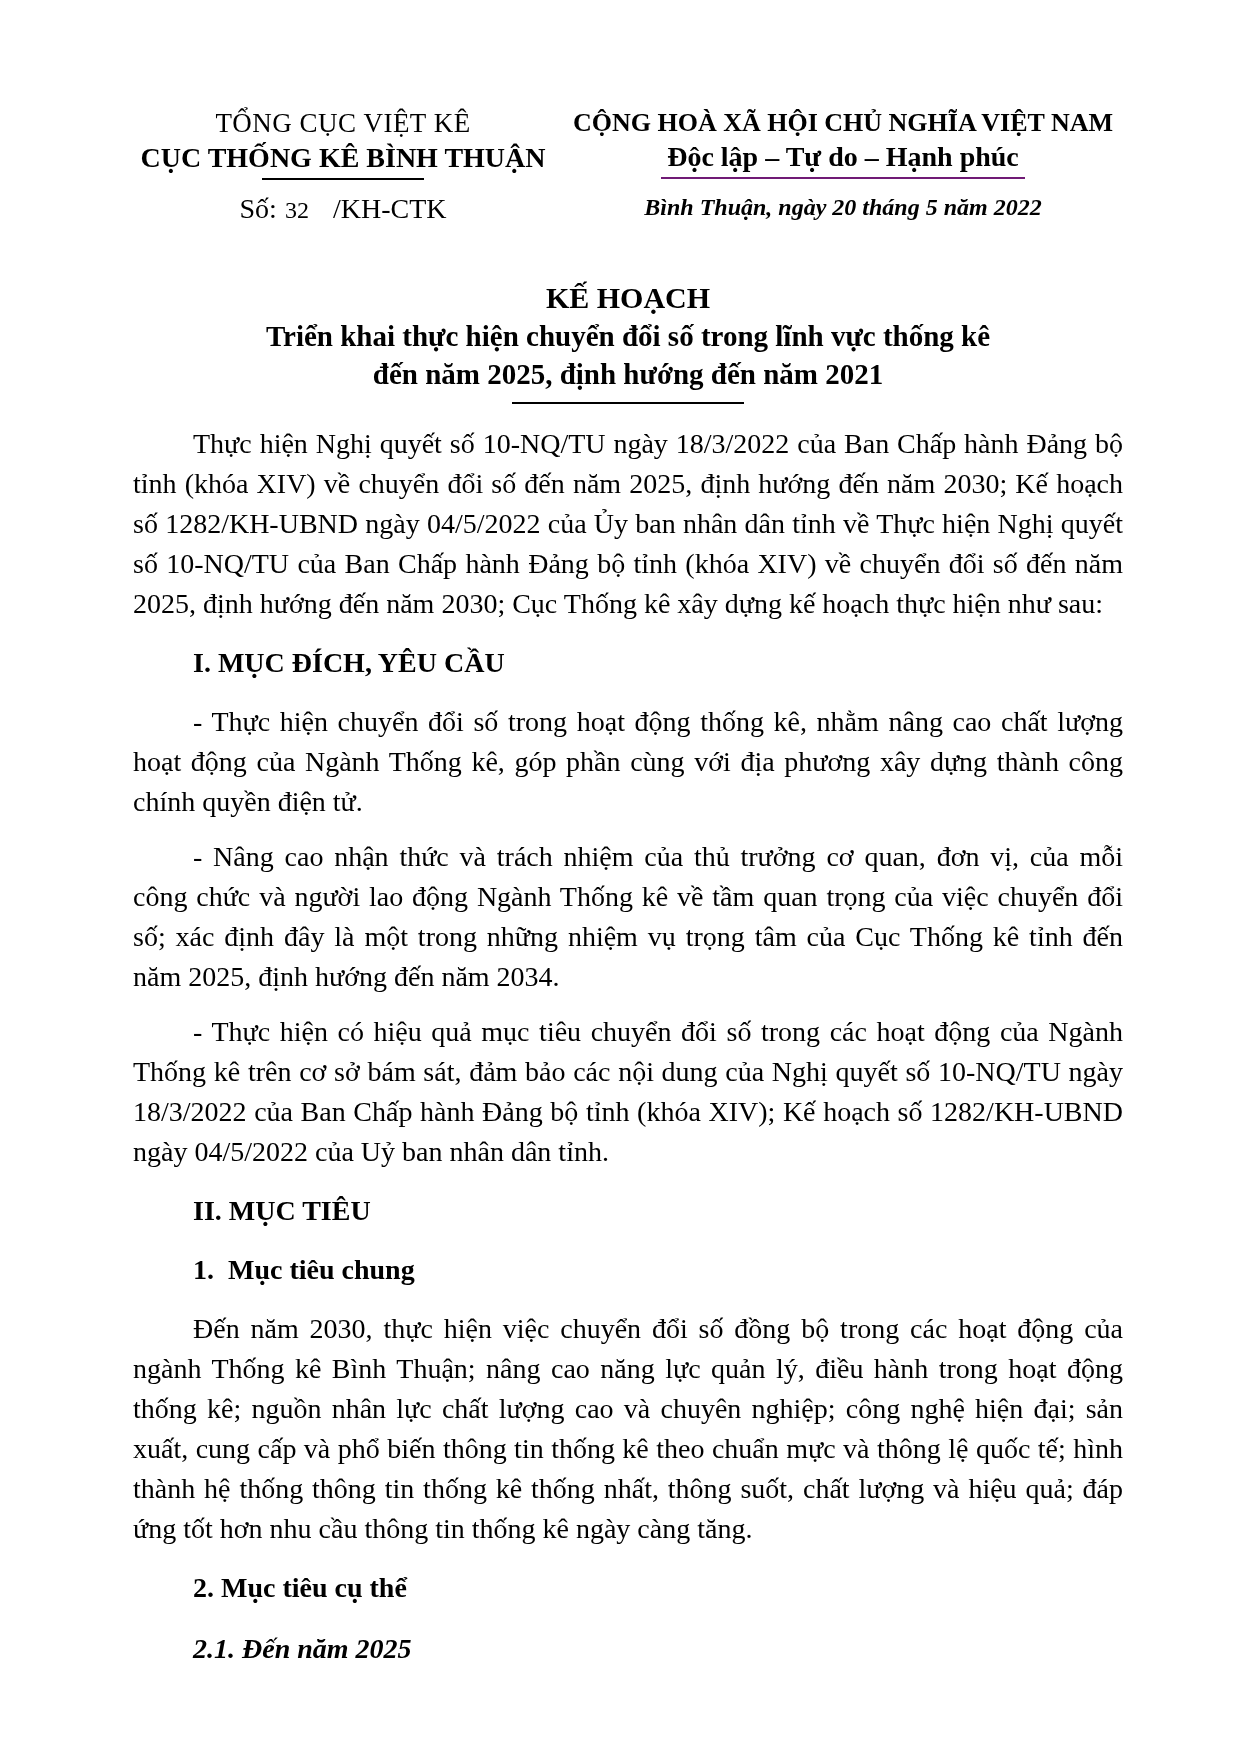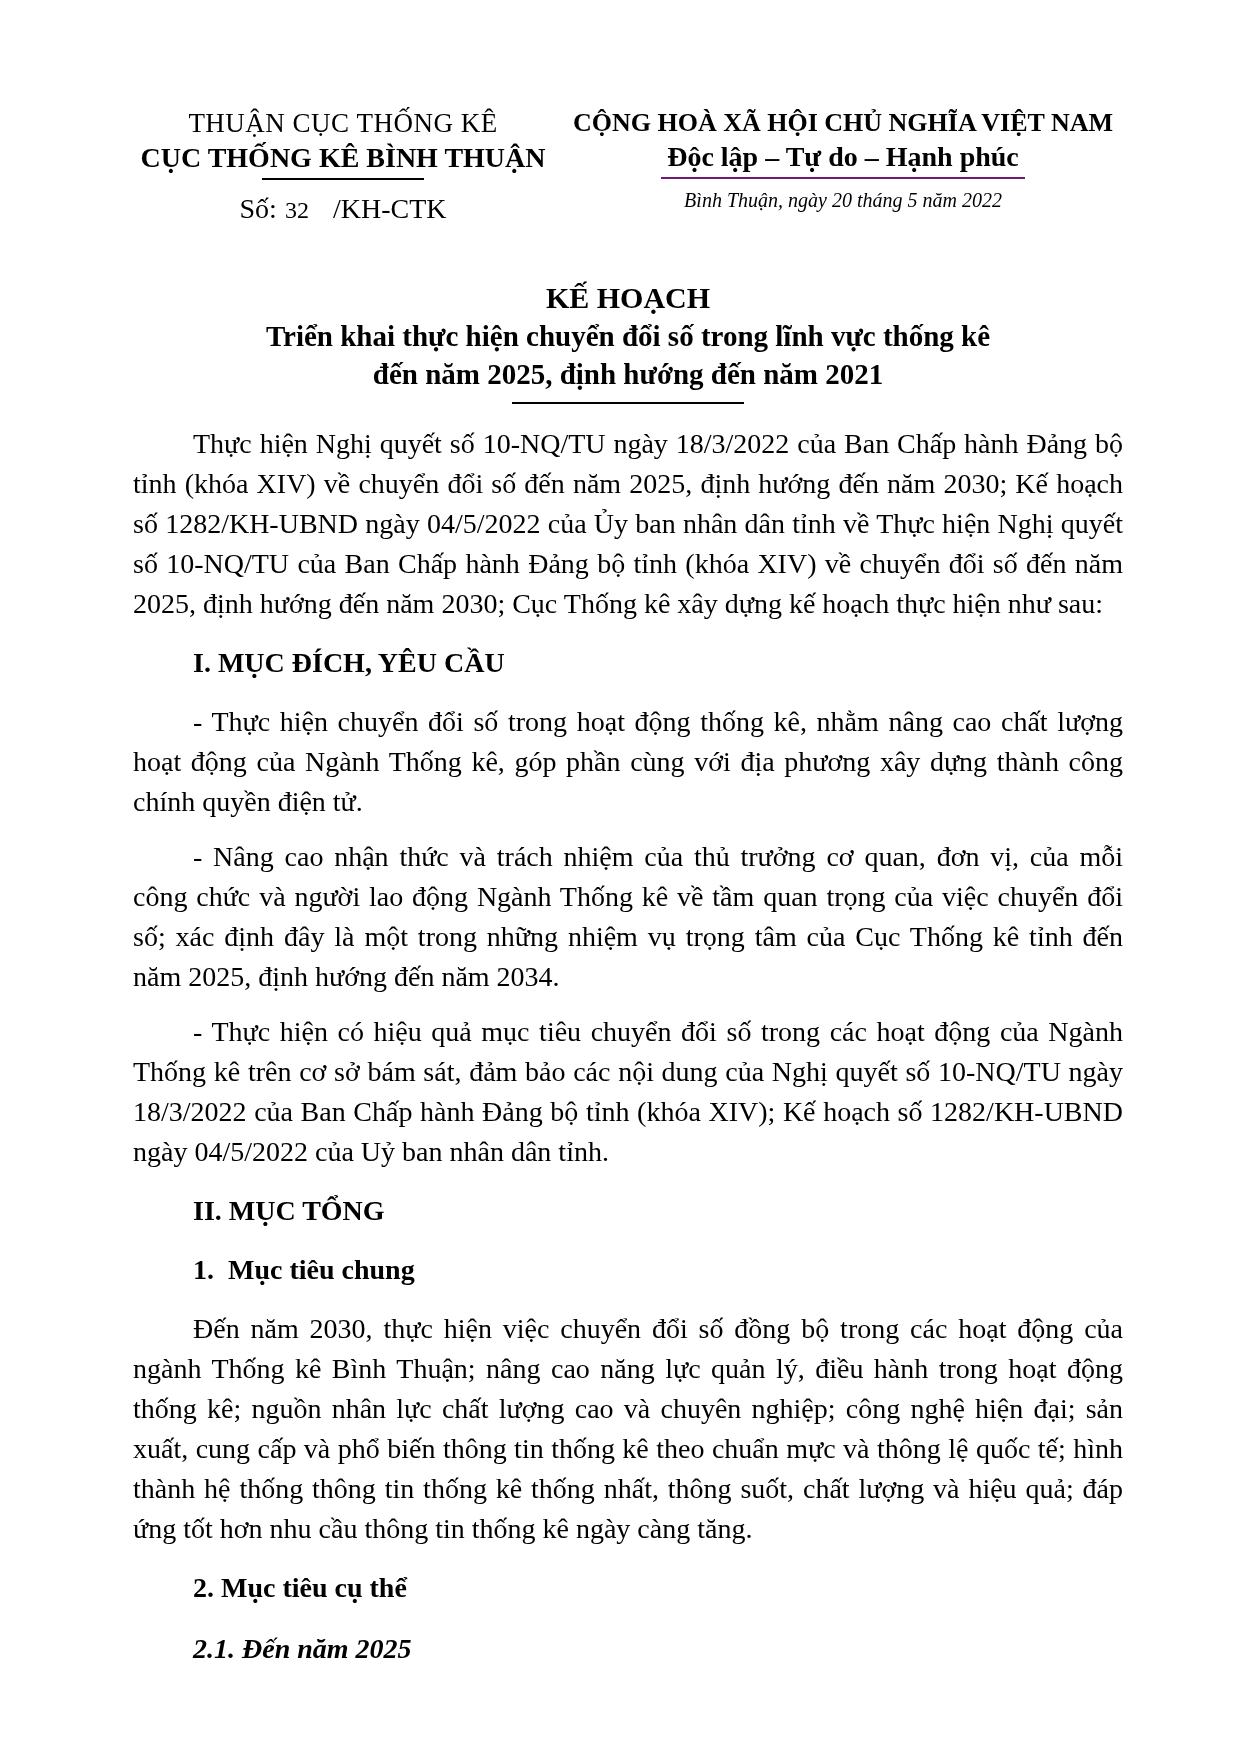--- a/index.html
+++ b/index.html
@@ -72,25 +72,26 @@
   .national-motto {
     display: inline-block;
     font-size: 28px;
     line-height: 33px;
     font-weight: bold;
     border-bottom: 2px solid #701a75;
     padding: 0 6px 4px 6px;
     white-space: nowrap;
   }
   .dateline {
-    font-size: 20px;
+    font-size: 24px;
     line-height: 34px;
     font-style: italic;
-    margin-top: 4px;
+    margin-top: 11px;
     white-space: nowrap;
+    font-weight: bold;
   }
   
   .doc-title {
     margin-top: 52px;
     text-align: center;
   }
   .title-main {
     font-size: 30px;
     line-height: 38px;
     font-weight: bold;
@@ -131,21 +132,21 @@
     margin: 21px 0 21px 60px;
   }
 </style>
 </head>
 <body>
 
 <div class="page">
 
   <div class="doc-header">
     <div class="hdr-left">
-      <div class="org-parent">THUẬN CỤC THỐNG KÊ</div>
+      <div class="org-parent">TỔNG CỤC VIỆT KÊ</div>
       <div class="org-name">CỤC THỐNG KÊ BÌNH THUẬN</div>
       <div class="hdr-rule"></div>
       <div class="doc-number">
         <span>Số:</span><span class="so-num">32</span><span class="so-suffix">/KH-CTK</span>
       </div>
     </div>
     <div class="hdr-right">
       <div class="national-header">CỘNG HOÀ XÃ HỘI CHỦ NGHĨA VIỆT NAM</div>
       <div>
         <span class="national-motto">Độc lập – Tự do – Hạnh phúc</span>
@@ -160,20 +161,20 @@
     <div class="title-sub">đến năm 2025, định hướng đến năm 2021</div>
     <div class="title-rule"></div>
   </div>
 
   <div class="doc-body">
     <div class="para">Thực hiện Nghị quyết số 10-NQ/TU ngày 18/3/2022 của Ban Chấp hành Đảng bộ tỉnh (khóa XIV) về chuyển đổi số đến năm 2025, định hướng đến năm 2030; Kế hoạch số 1282/KH-UBND ngày 04/5/2022 của Ủy ban nhân dân tỉnh về Thực hiện Nghị quyết số 10-NQ/TU của Ban Chấp hành Đảng bộ tỉnh (khóa XIV) về chuyển đổi số đến năm 2025, định hướng đến năm 2030; Cục Thống kê xây dựng kế hoạch thực hiện như sau:</div>
     <div class="heading1">I. MỤC ĐÍCH, YÊU CẦU</div>
     <div class="para">- Thực hiện chuyển đổi số trong hoạt động thống kê, nhằm nâng cao chất lượng hoạt động của Ngành Thống kê, góp phần cùng với địa phương xây dựng thành công chính quyền điện tử.</div>
     <div class="para">- Nâng cao nhận thức và trách nhiệm của thủ trưởng cơ quan, đơn vị, của mỗi công chức và người lao động Ngành Thống kê về tầm quan trọng của việc chuyển đổi số; xác định đây là một trong những nhiệm vụ trọng tâm của Cục Thống kê tỉnh đến năm 2025, định hướng đến năm 2034.</div>
     <div class="para">- Thực hiện có hiệu quả mục tiêu chuyển đổi số trong các hoạt động của Ngành Thống kê trên cơ sở bám sát, đảm bảo các nội dung của Nghị quyết số 10-NQ/TU ngày 18/3/2022 của Ban Chấp hành Đảng bộ tỉnh (khóa XIV); Kế hoạch số 1282/KH-UBND ngày 04/5/2022 của Uỷ ban nhân dân tỉnh.</div>
-    <div class="heading1">II. MỤC TỔNG</div>
+    <div class="heading1">II. MỤC TIÊU</div>
     <div class="heading2">1.&nbsp; Mục tiêu chung</div>
     <div class="para">Đến năm 2030, thực hiện việc chuyển đổi số đồng bộ trong các hoạt động của ngành Thống kê Bình Thuận; nâng cao năng lực quản lý, điều hành trong hoạt động thống kê; nguồn nhân lực chất lượng cao và chuyên nghiệp; công nghệ hiện đại; sản xuất, cung cấp và phổ biến thông tin thống kê theo chuẩn mực và thông lệ quốc tế; hình thành hệ thống thông tin thống kê thống nhất, thông suốt, chất lượng và hiệu quả; đáp ứng tốt hơn nhu cầu thông tin thống kê ngày càng tăng.</div>
     <div class="heading2">2. Mục tiêu cụ thể</div>
     <div class="heading3">2.1. Đến năm 2025</div>
   </div>
 
 </div>
 
 </body></html>

